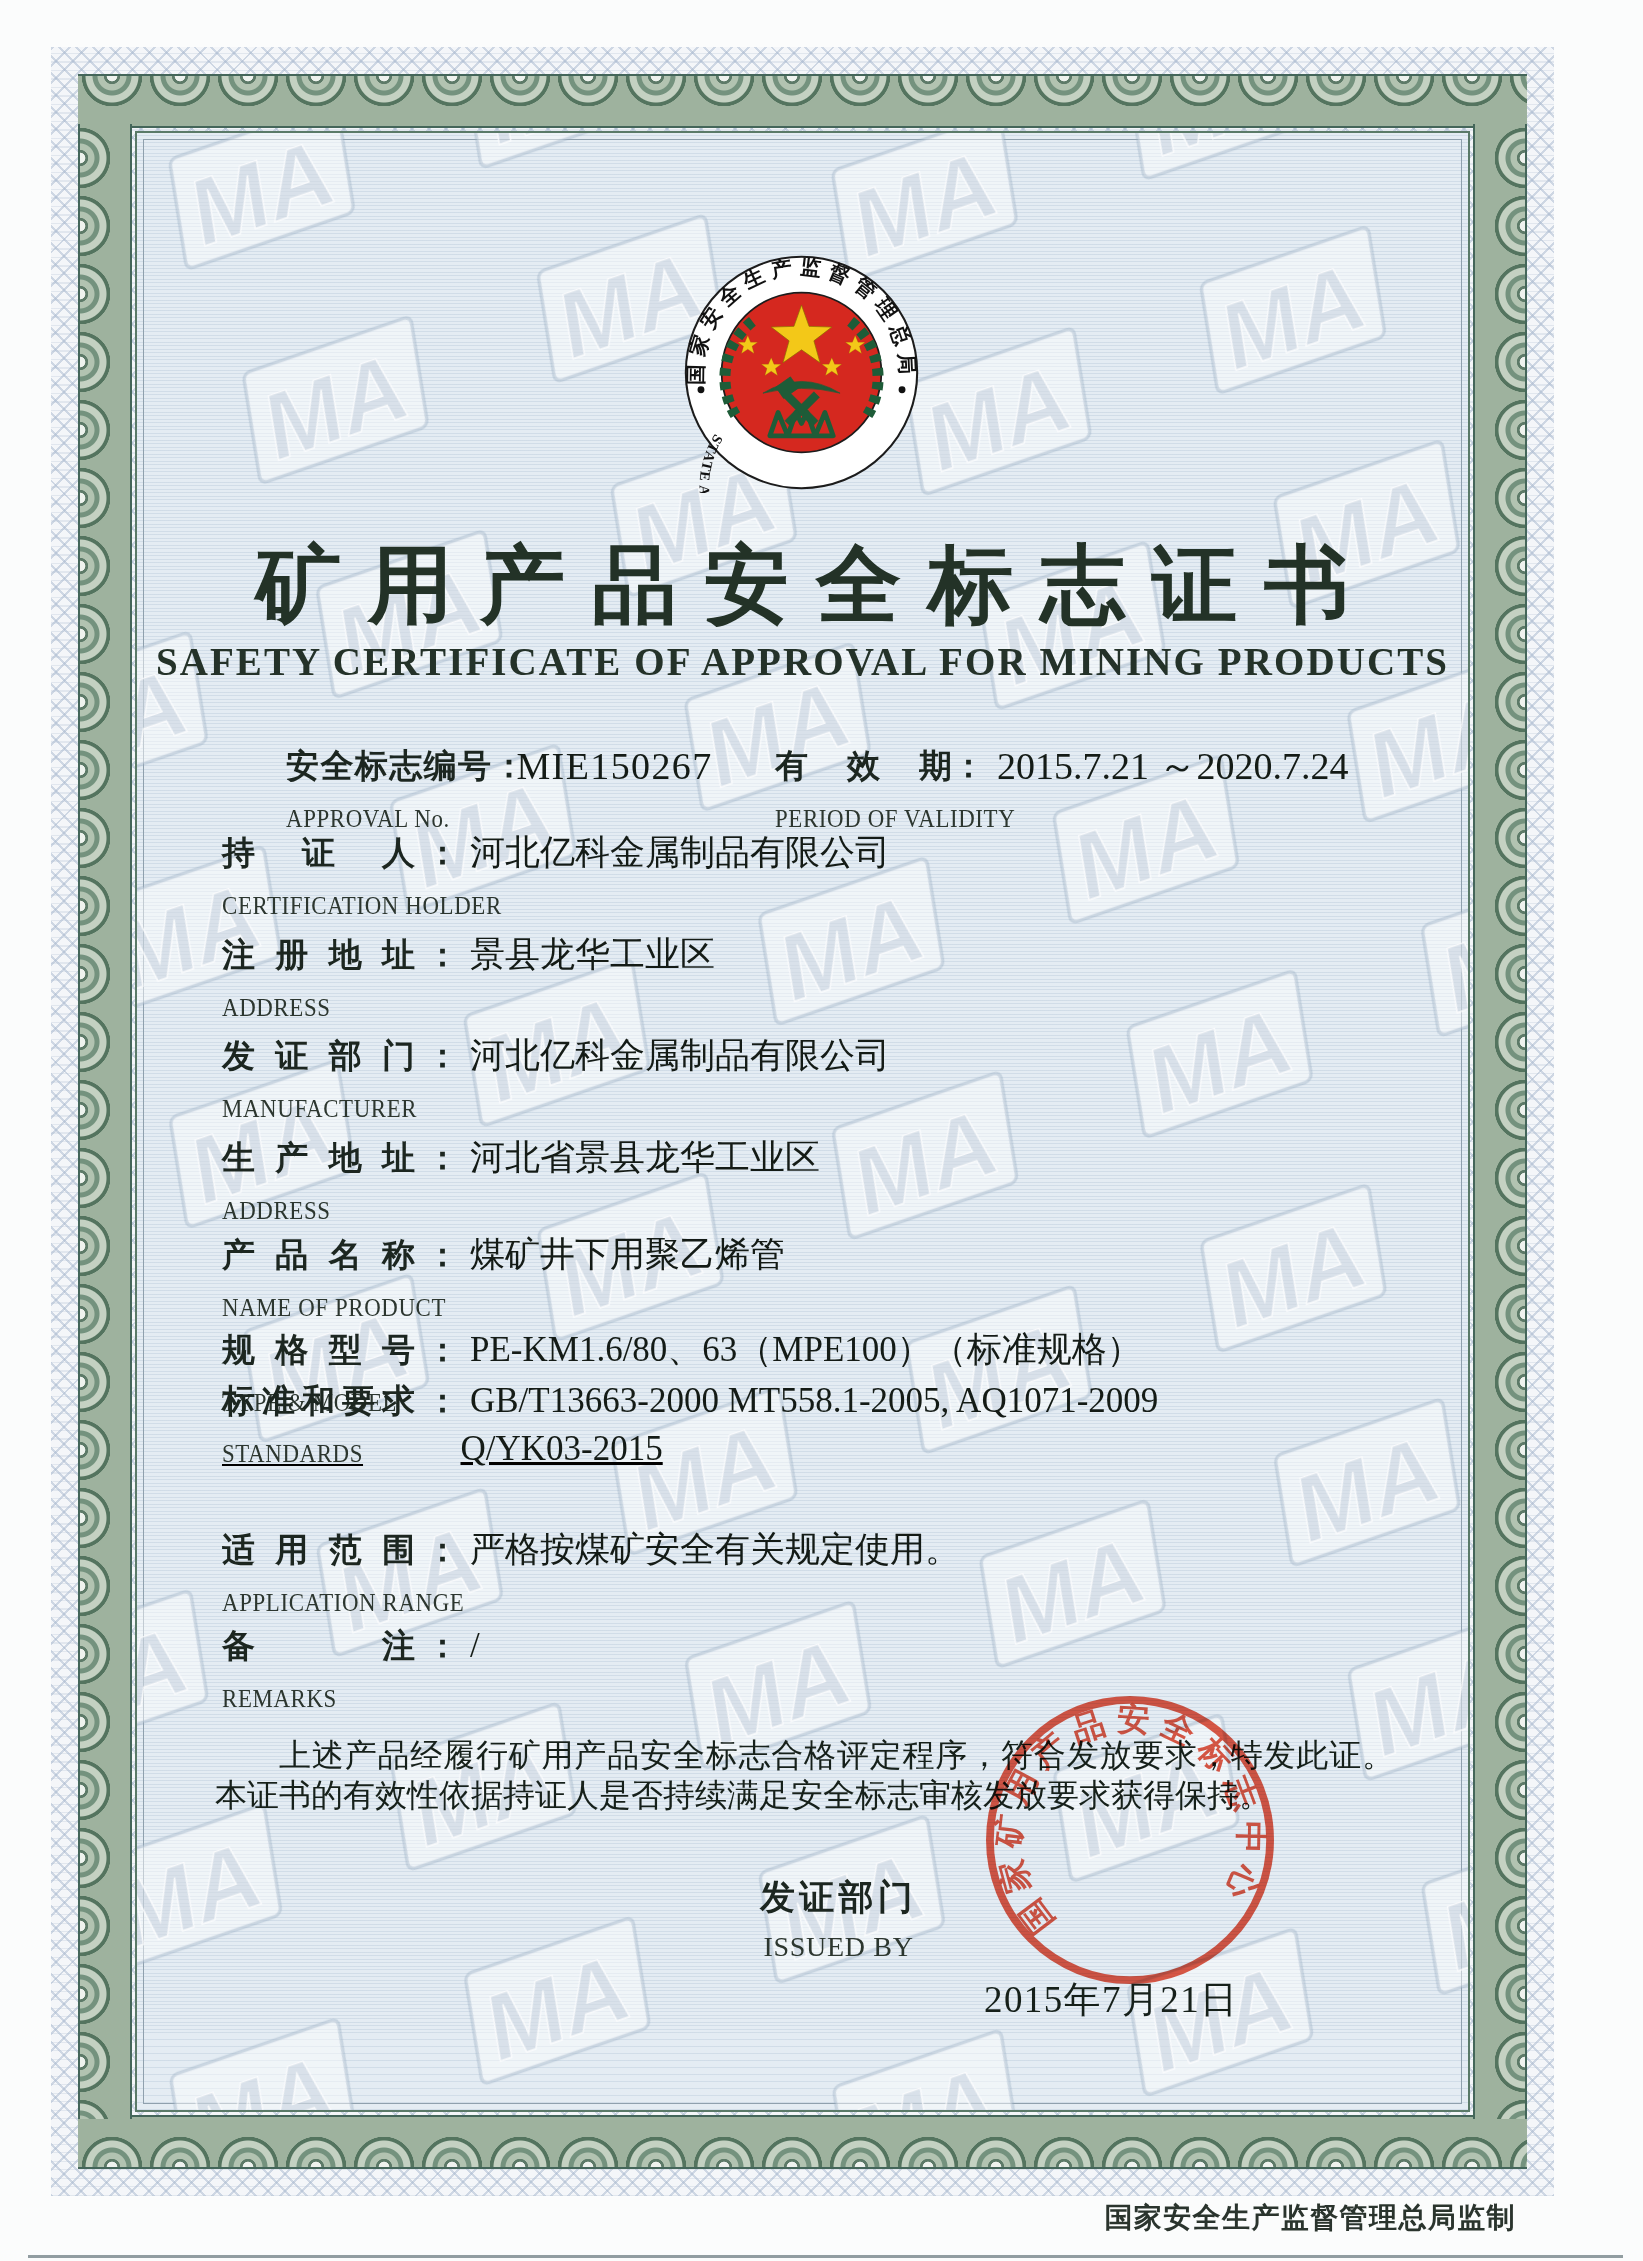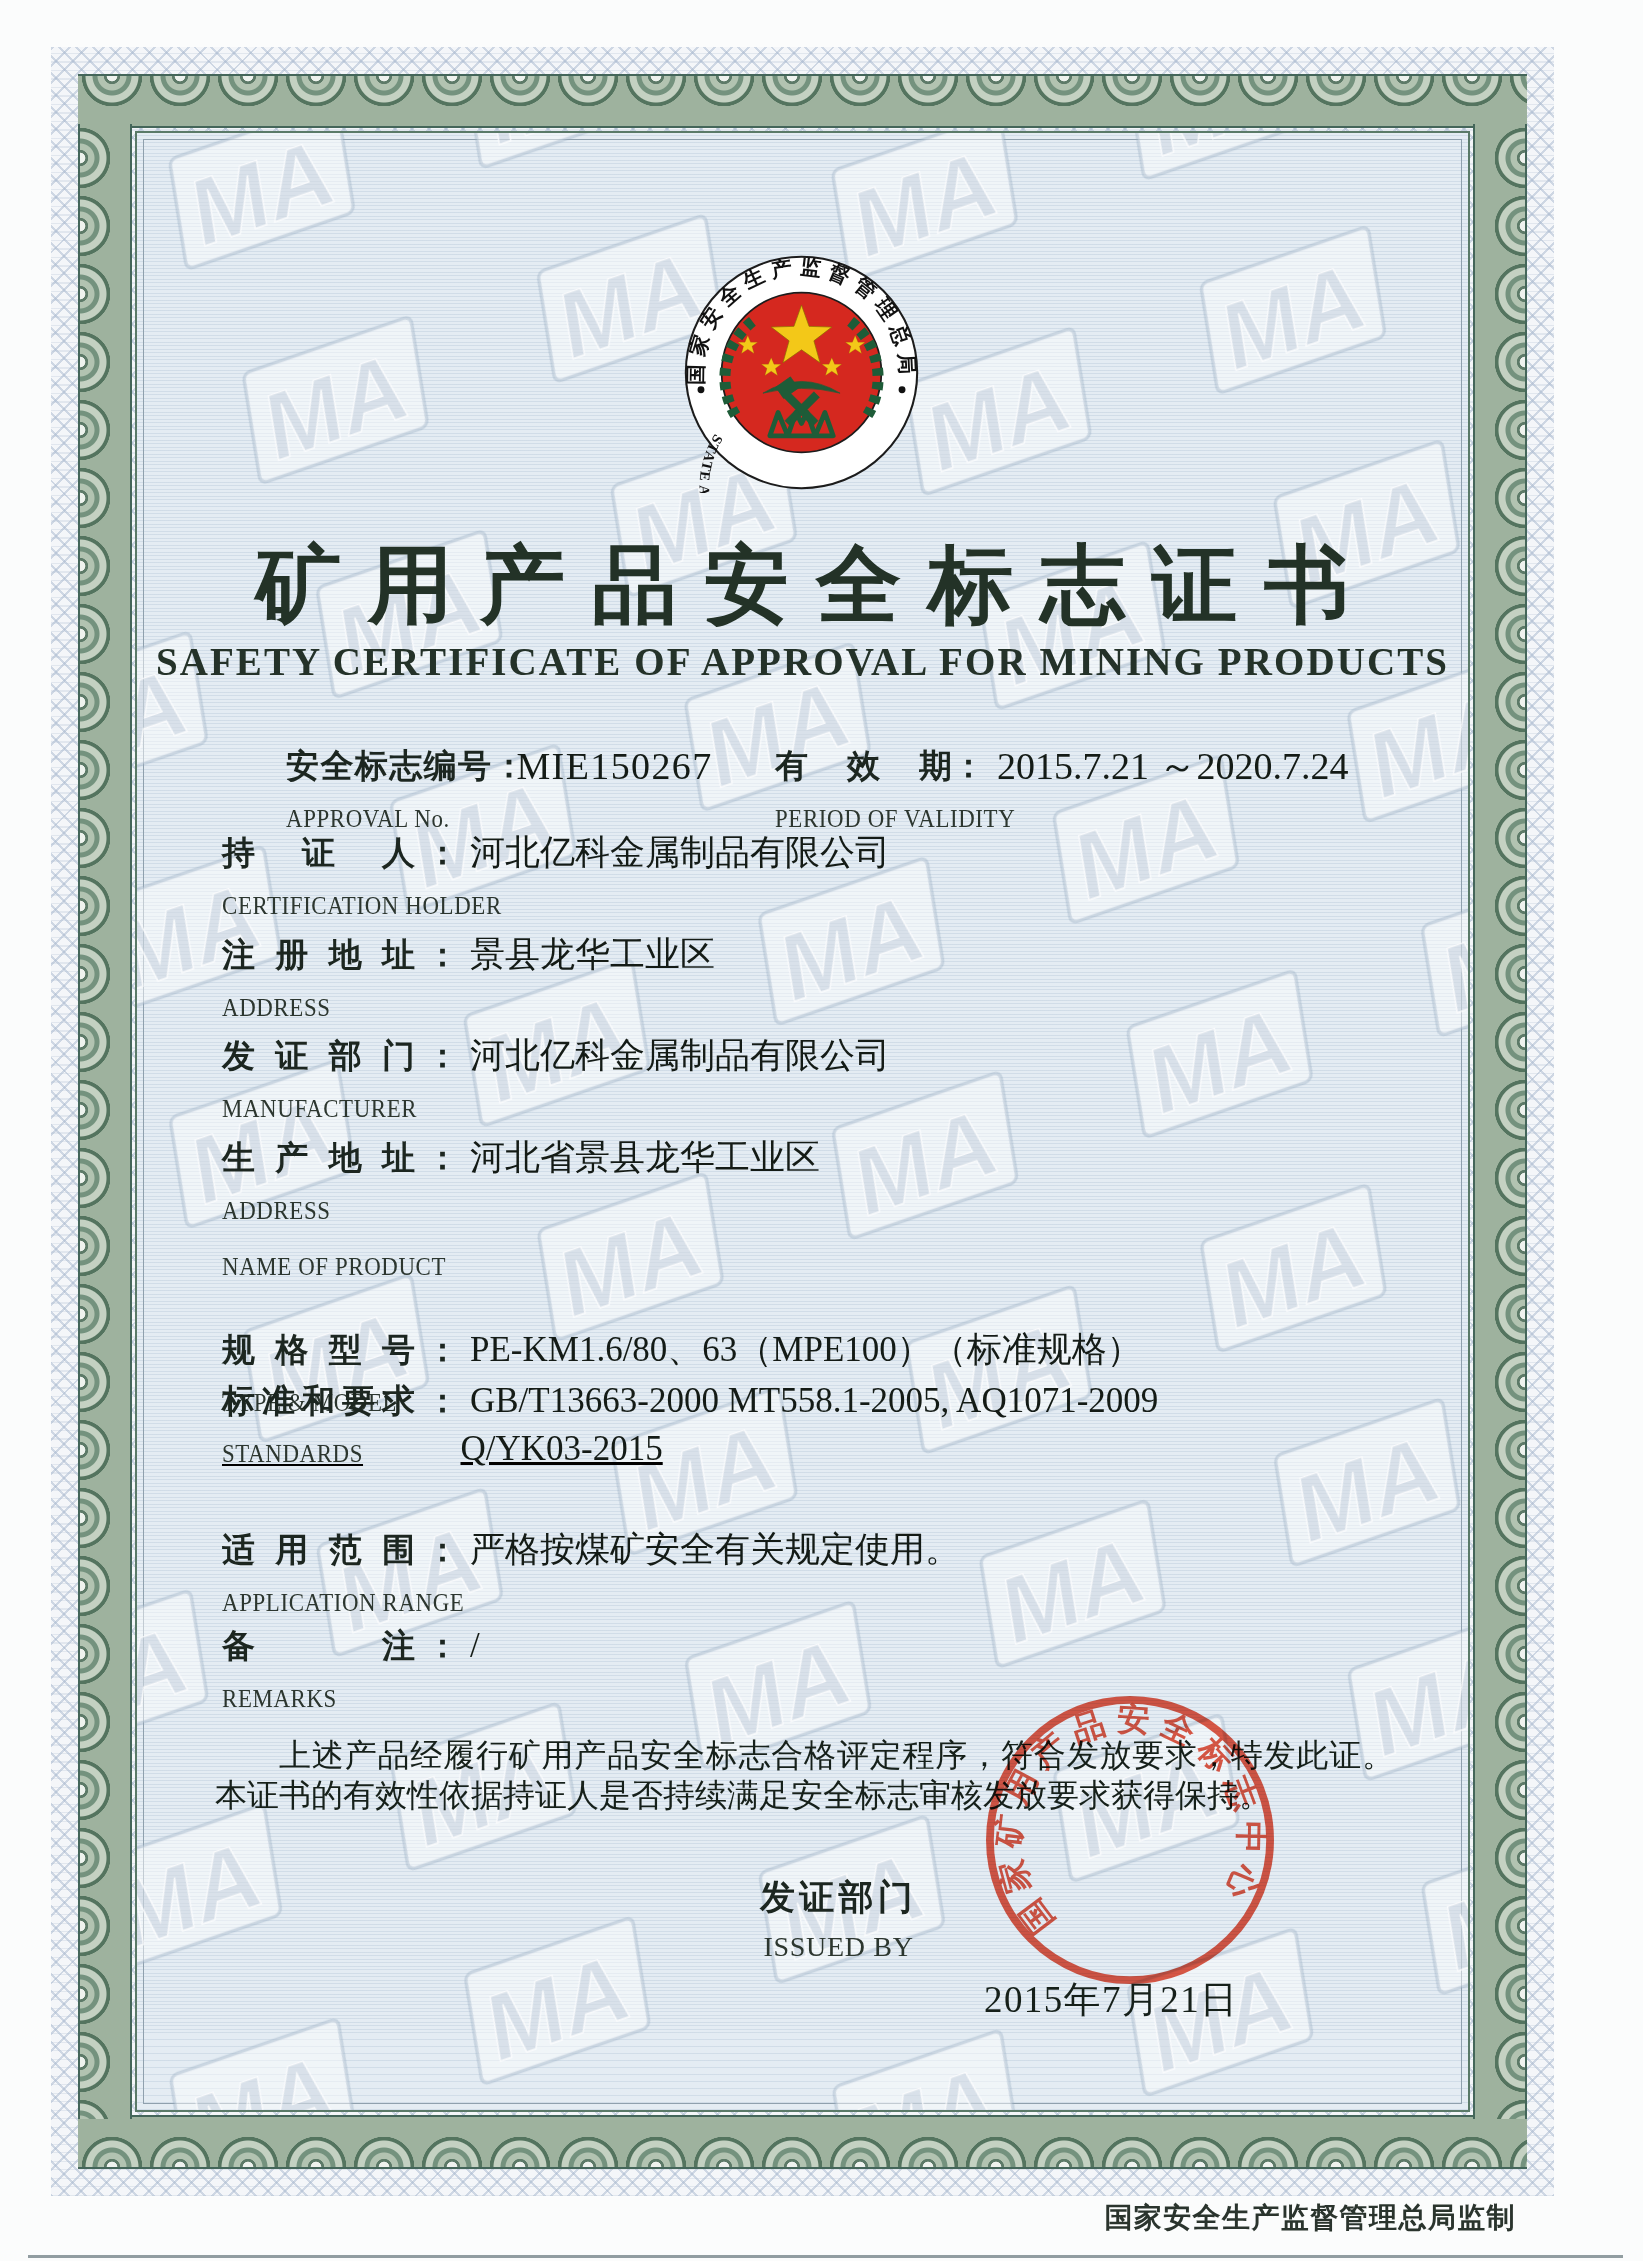--- a/index.html
+++ b/index.html
@@ -200,20 +200,21 @@
       </div>
       <div class="row field" style="left:85px;top:903px;">
         <div class="row-line"><span class="zh-label">发证部门</span><span class="colon">：</span><span class="val">河北亿科金属制品有限公司</span></div>
         <div class="caption">MANUFACTURER</div>
       </div>
       <div class="row field" style="left:85px;top:1005px;">
         <div class="row-line"><span class="zh-label">生产地址</span><span class="colon">：</span><span class="val">河北省景县龙华工业区</span></div>
         <div class="caption">ADDRESS</div>
       </div>
       <div class="row field" style="left:85px;top:1102px;">
+        <div class="row-line"><span class="zh-label">产品名称</span><span class="colon">：</span><span class="val">煤矿井下用聚乙烯管</span></div>
         <div class="caption">NAME OF PRODUCT</div>
       </div>
       <div class="row field" style="left:85px;top:1197px;">
         <div class="row-line"><span class="zh-label">规格型号</span><span class="colon">：</span><span class="val">PE-KM1.6/80、63（MPE100）（标准规格）</span></div>
         <div class="caption">TYPE &amp; MODEL</div>
       </div>
       <div class="row field" style="left:85px;top:1248px;text-decoration:underline;">
         <div class="row-line"><span class="zh-label">标准和要求</span><span class="colon">：</span><span class="val">GB/T13663-2000 MT558.1-2005, AQ1071-2009</span></div>
         <div style="display:flex;">
           <div class="caption" style="width:213px;">STANDARDS</div>

